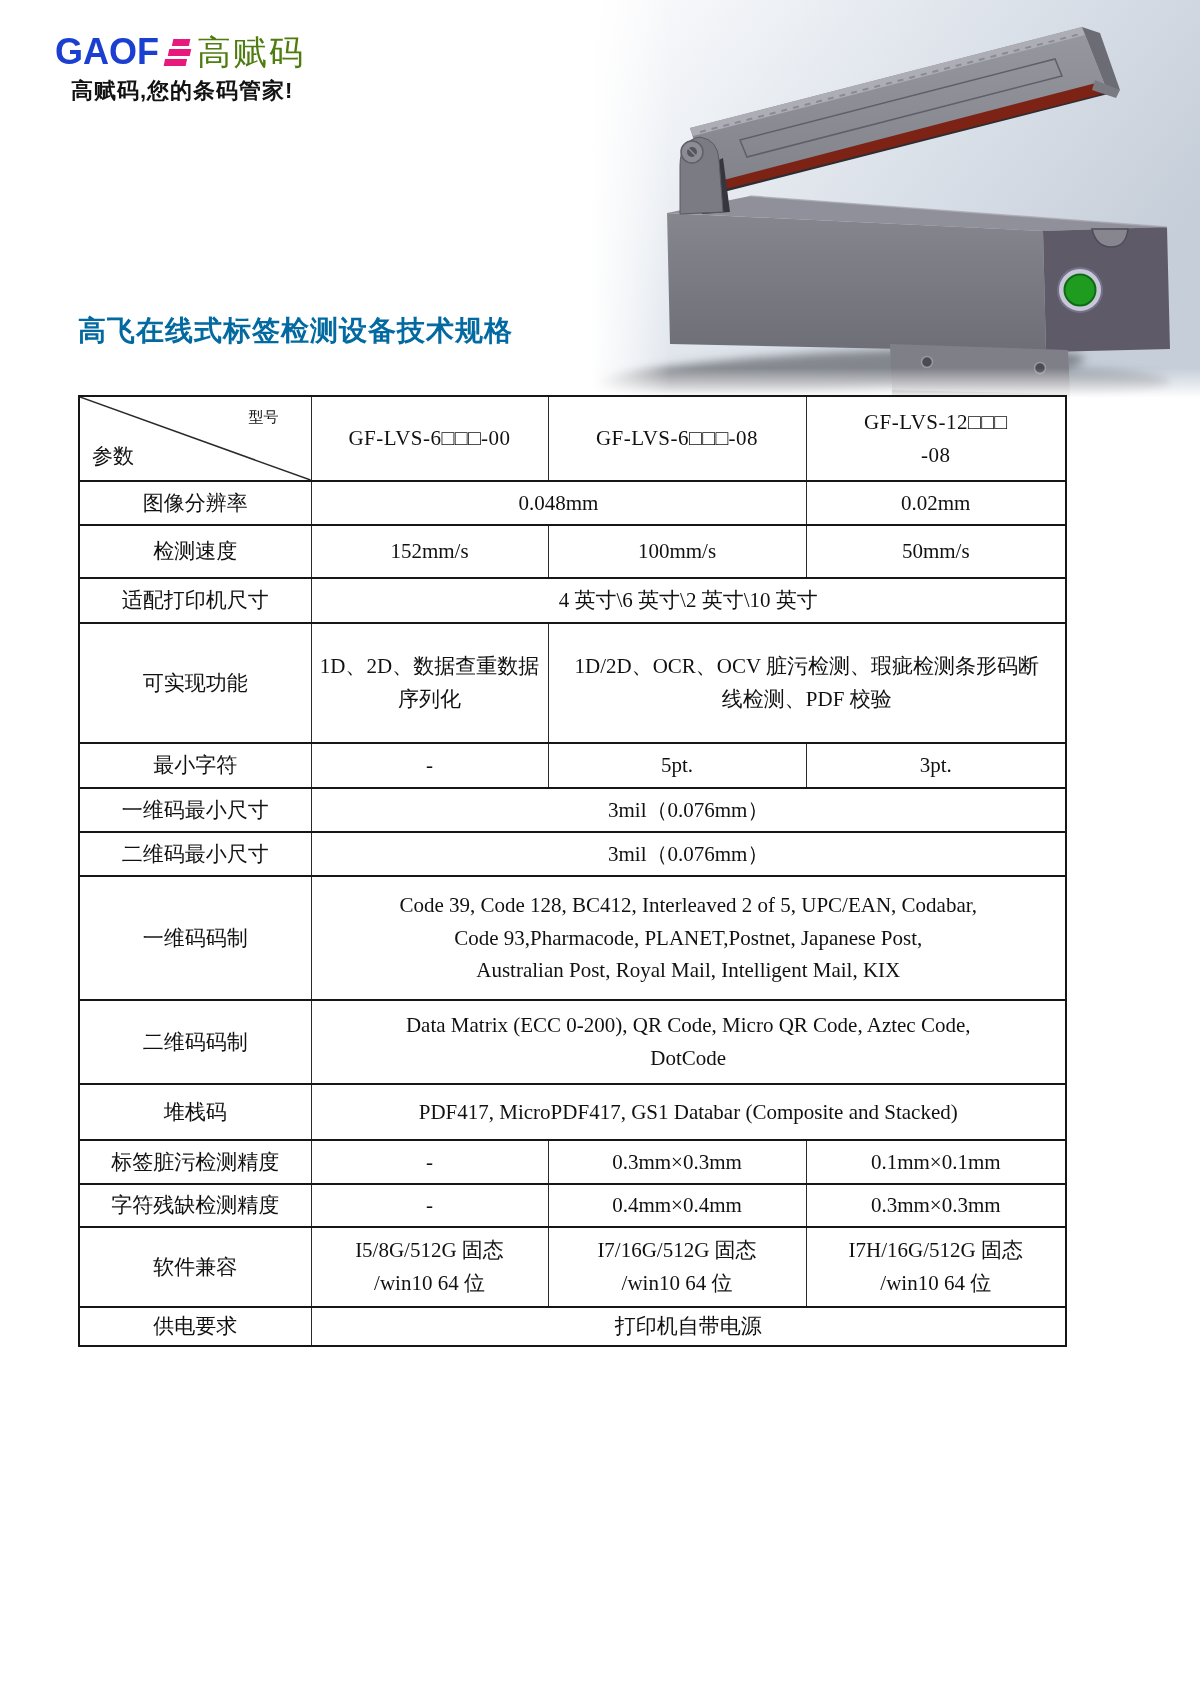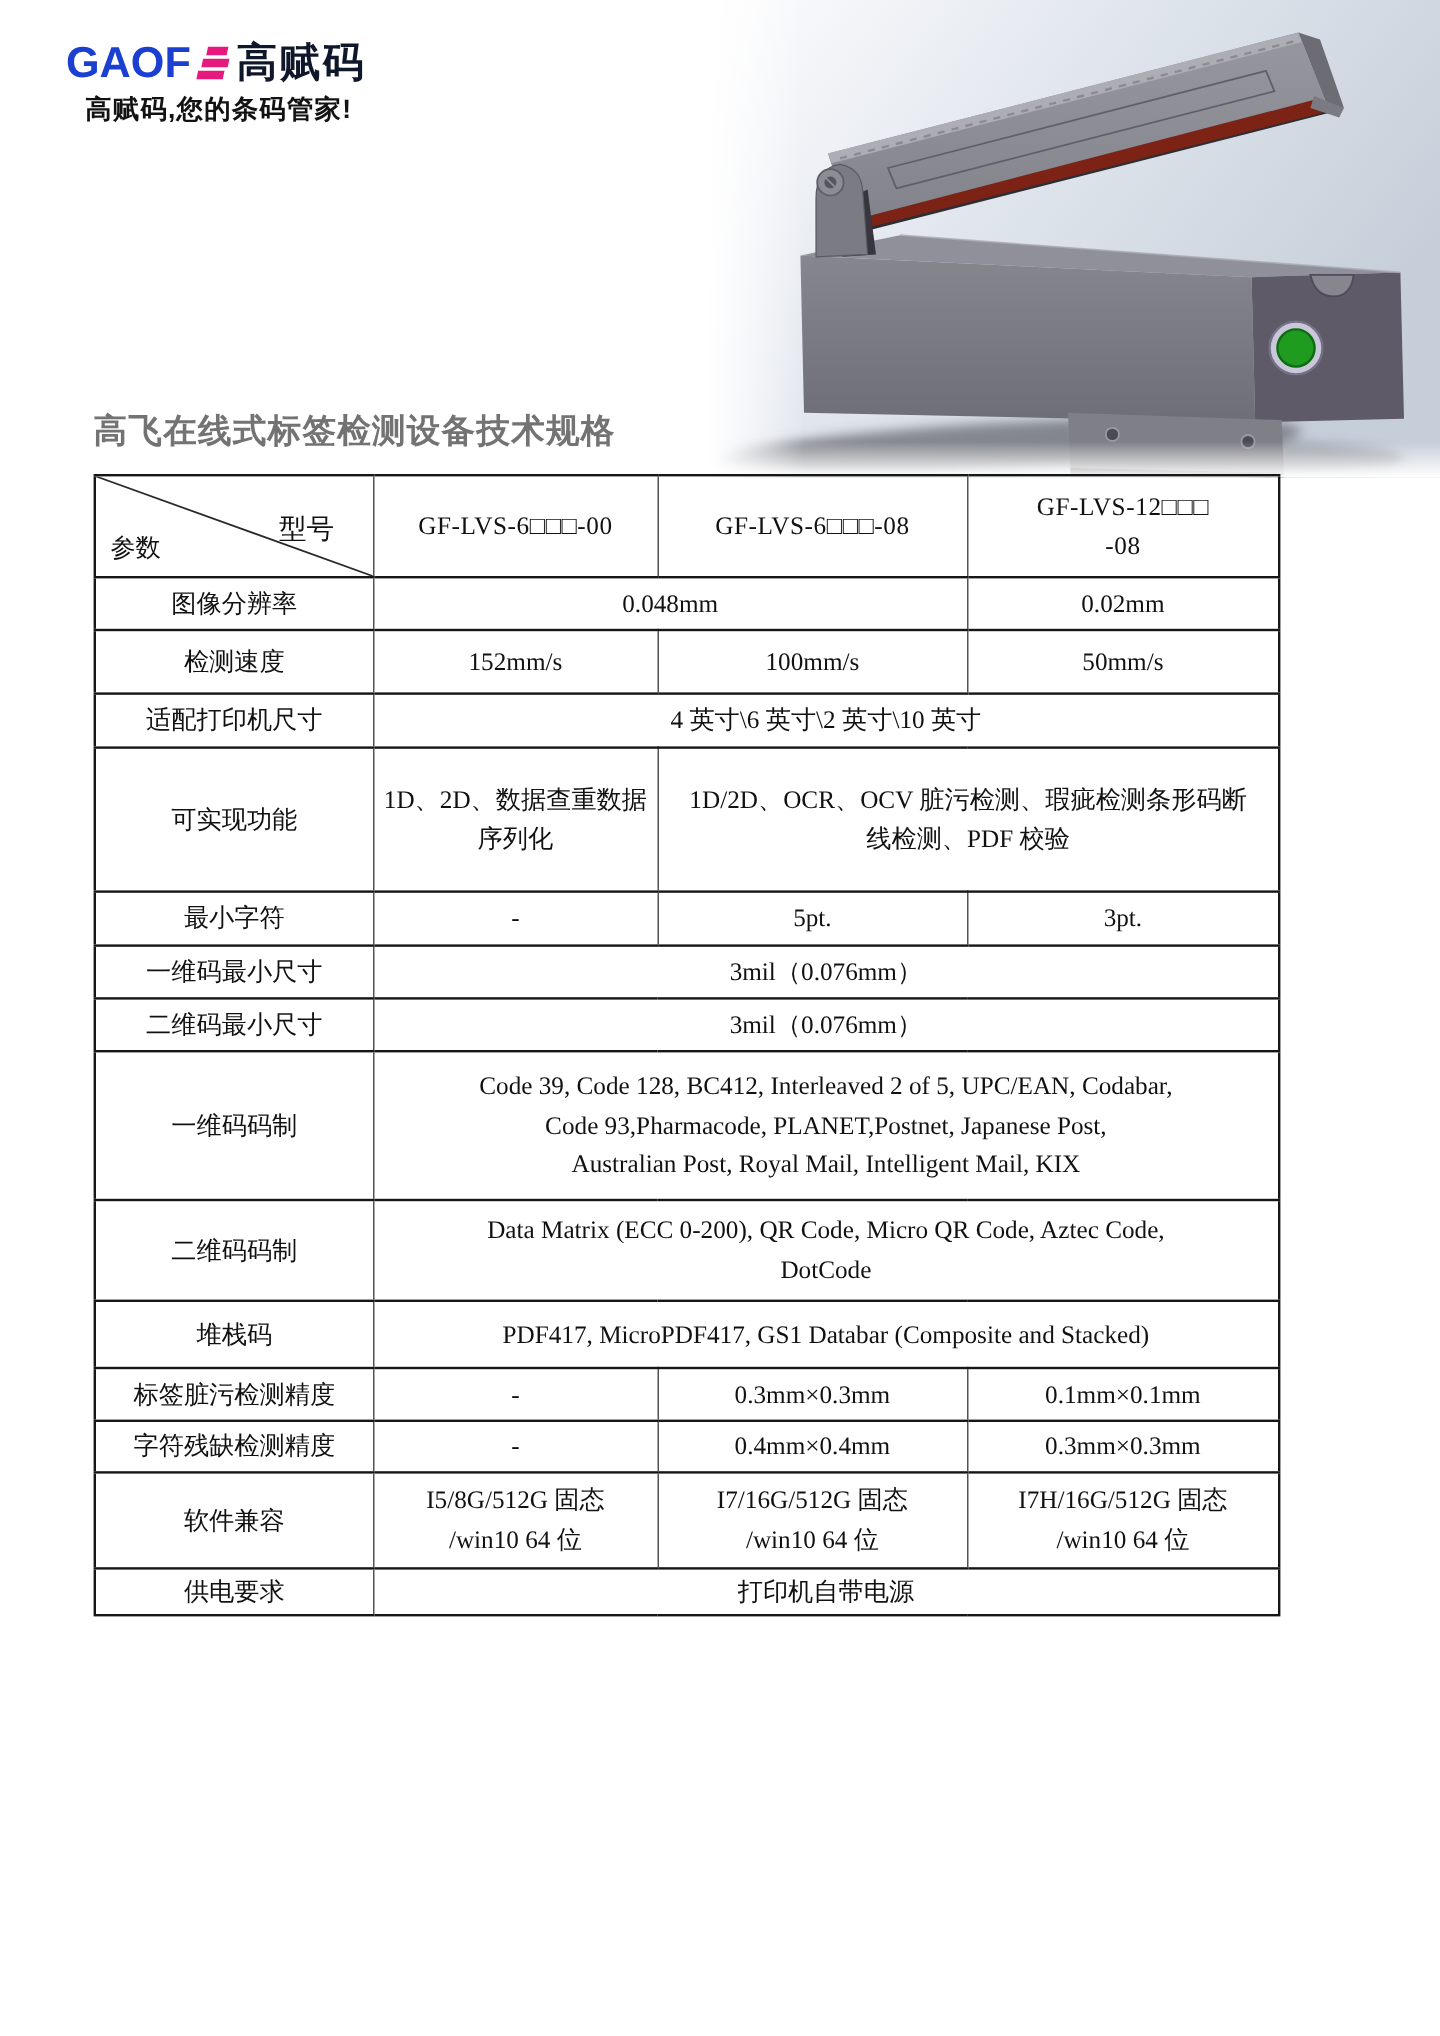--- a/index.html
+++ b/index.html
@@ -5,39 +5,39 @@
   html,body{margin:0;padding:0;background:#888;}
   .page{position:relative;width:1200px;height:1697px;background:#fff;margin:0 auto;overflow:hidden;
         font-family:"Liberation Serif","DejaVu Serif",serif;}
   
   .photo{position:absolute;left:590px;top:0;width:610px;height:398px;}
   
   .logo{position:absolute;left:55px;top:34px;}
   .logo-row{display:flex;align-items:center;gap:4px;}
   .logo-latin{font-family:"Liberation Sans","DejaVu Sans",sans-serif;font-weight:800;font-size:36px;
               color:#1b3fd0;letter-spacing:0px;line-height:1;}
-  .logo-cn{font-family:"Liberation Sans","DejaVu Sans",sans-serif;font-weight:700;font-size:34px;
-           color:#0f172a;line-height:1;letter-spacing:2px;}
+  .logo-cn{font-family:"Liberation Sans","DejaVu Sans",sans-serif;font-weight:400;font-size:34px;
+           color:#4d7c0f;line-height:1;letter-spacing:2px;}
   .logo-tagline{margin:6px 0 0 16px;font-family:"Liberation Sans","DejaVu Sans",sans-serif;
                 font-weight:700;font-size:22px;color:#121212;letter-spacing:1px;}
   
-  .title{position:absolute;left:78px;top:340px;margin:0;font-family:"Liberation Sans","DejaVu Sans",sans-serif;
-         font-weight:700;font-size:28px;color:#737373;letter-spacing:1px;}
+  .title{position:absolute;left:78px;top:312px;margin:0;font-family:"Liberation Sans","DejaVu Sans",sans-serif;
+         font-weight:700;font-size:28px;color:#0369a1;letter-spacing:1px;}
   
   table.spec{position:absolute;left:78px;top:395px;width:987px;border-collapse:collapse;table-layout:fixed;
              color:#111;}
   table.spec{border:2px solid #161616;}
   table.spec td{border-left:1px solid #2a2a2a;border-right:1px solid #2a2a2a;
                 border-top:2px solid #161616;border-bottom:2px solid #161616;
                 text-align:center;vertical-align:middle;font-size:21px;padding:2px 8px;line-height:1.55;}
   td.left{text-align:left;padding-left:11px;}
   .pre{white-space:pre-line;}
   td.corner{position:relative;padding:0;}
   .corner-svg{position:absolute;left:0;top:0;width:100%;height:100%;}
-  .corner-top{position:absolute;top:26px;right:32px;font-size:23px;}
+  .corner-top{position:absolute;top:9px;right:32px;font-size:15px;}
   .corner-bottom{position:absolute;bottom:7px;left:12px;font-size:21px;}
   .model{letter-spacing:.5px;}
 </style>
 </head>
 <body>
 
 <div class="page">
 
   <div class="photo">
     <svg width="610" height="398" viewBox="0 0 610 398">

